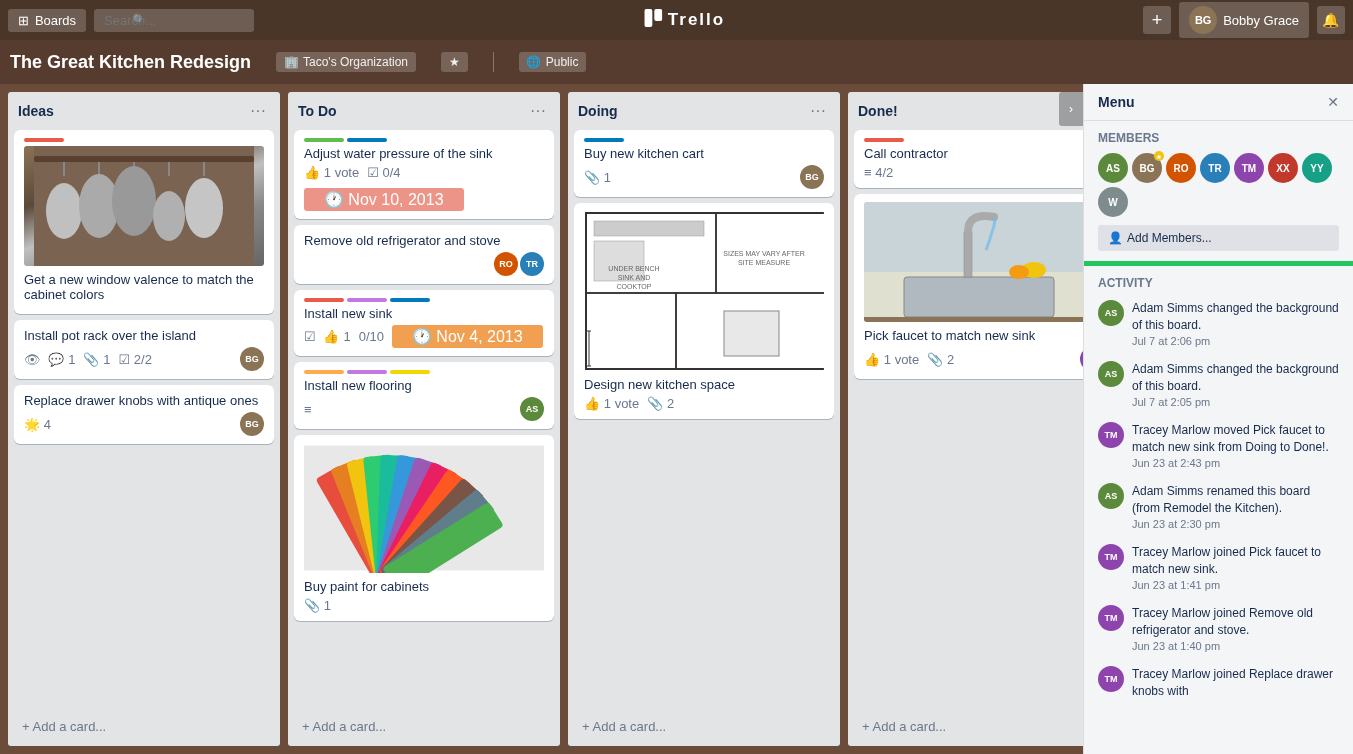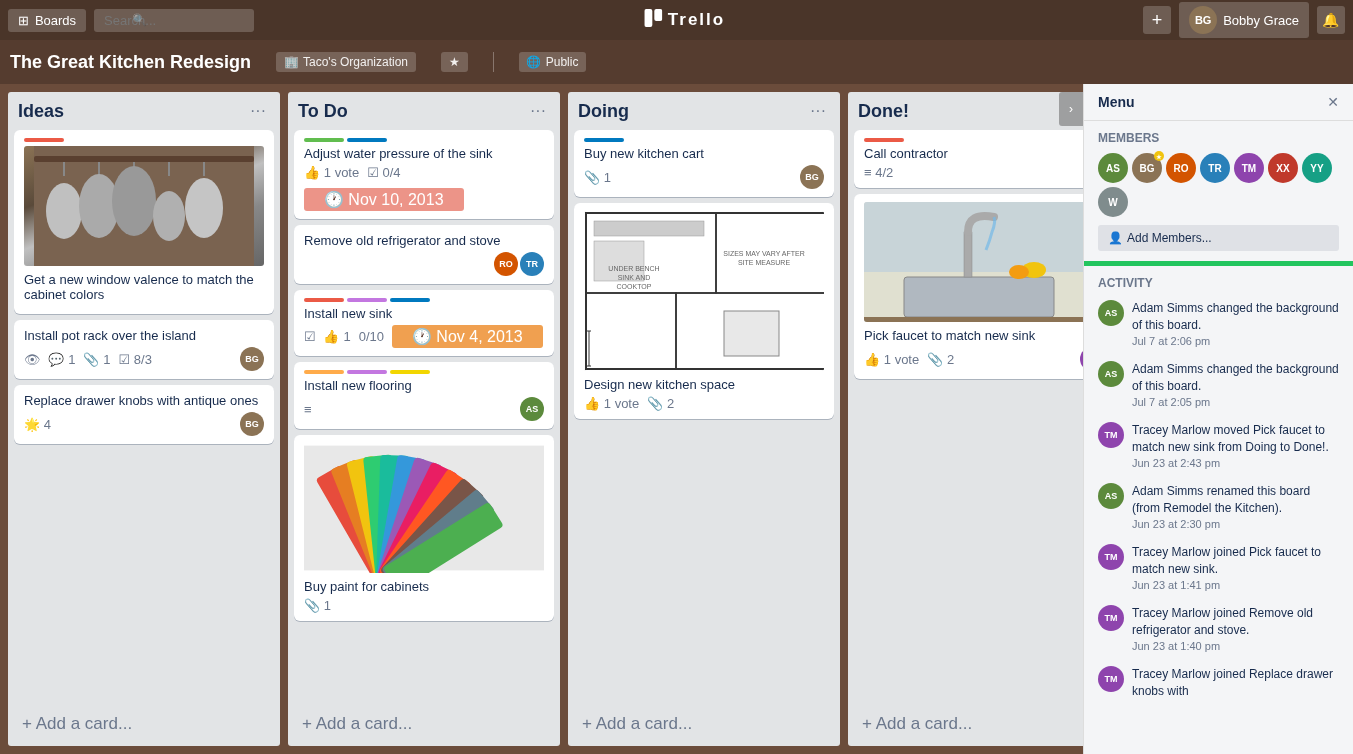--- a/index.html
+++ b/index.html
@@ -161,21 +161,21 @@
       flex-direction: column;
     }
     .list-header {
       padding: 8px 10px;
       display: flex;
       align-items: center;
       justify-content: space-between;
     }
     .list-title {
       font-weight: bold;
-      font-size: 18px;
+      font-size: 14px;
       color: #172b4d;
     }
     .list-menu-btn {
       background: none;
       border: none;
       color: #6b778c;
       cursor: pointer;
       font-size: 16px;
       padding: 2px 4px;
       border-radius: 3px;
@@ -265,21 +265,21 @@
     }
     .add-card-btn {
       color: #6b778c;
       background: none;
       border: none;
       width: 100%;
       text-align: left;
       padding: 6px 8px;
       cursor: pointer;
       border-radius: 3px;
-      font-size: 17px;
+      font-size: 13px;
       margin: 0 6px 6px;
       width: calc(100% - 12px);
     }
 
     
     .menu-panel {
       position: absolute;
       right: 0;
       top: 0;
       width: 270px;
@@ -502,21 +502,21 @@
           </div>
           <div class="card-title">Get a new window valence to match the cabinet colors</div>
         </div>
 
         <div class="card">
           <div class="card-title">Install pot rack over the island</div>
           <div class="card-footer">
             <span class="card-badge">👁</span>
             <span class="card-badge">💬 1</span>
             <span class="card-badge">📎 1</span>
-            <span class="card-badge">☑ 8/3</span>
+            <span class="card-badge">☑ 2/2</span>
             <div class="card-avatar" style="background:#8b7355;">BG</div>
           </div>
         </div>
 
         <div class="card">
           <div class="card-title">Replace drawer knobs with antique ones</div>
           <div class="card-footer">
             <span class="card-badge">🌟 4</span>
             <div class="card-avatar" style="background:#8b7355;">BG</div>
           </div>

